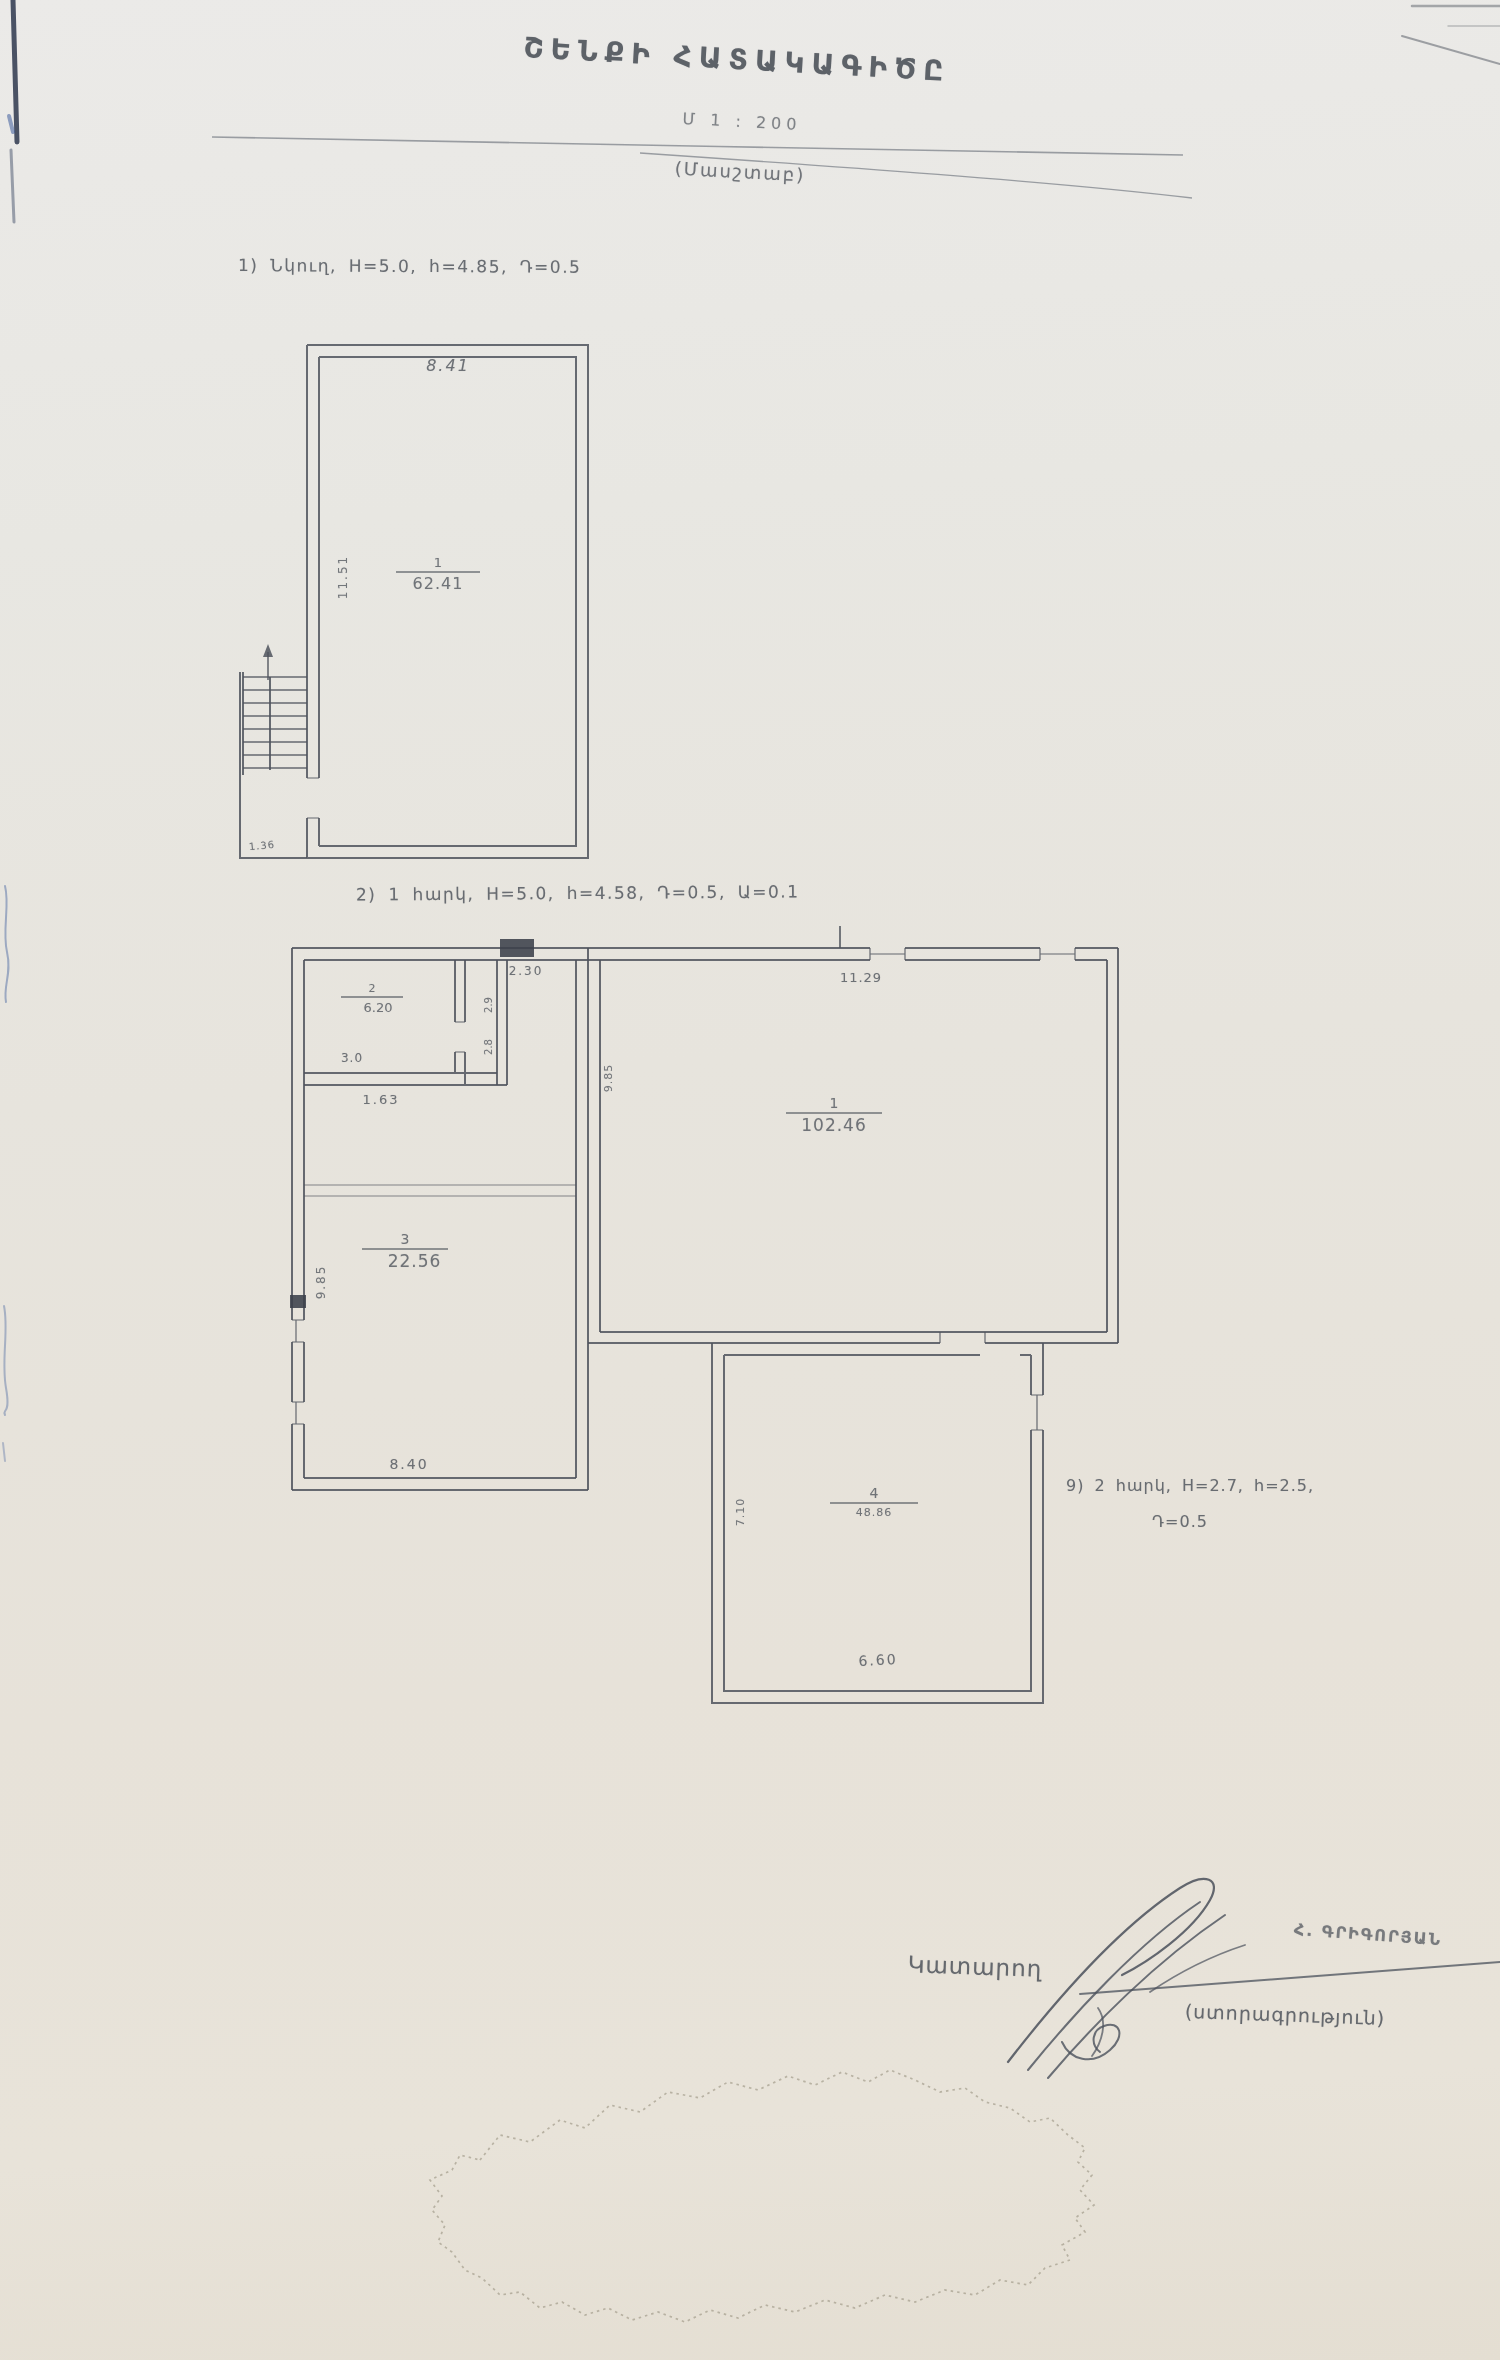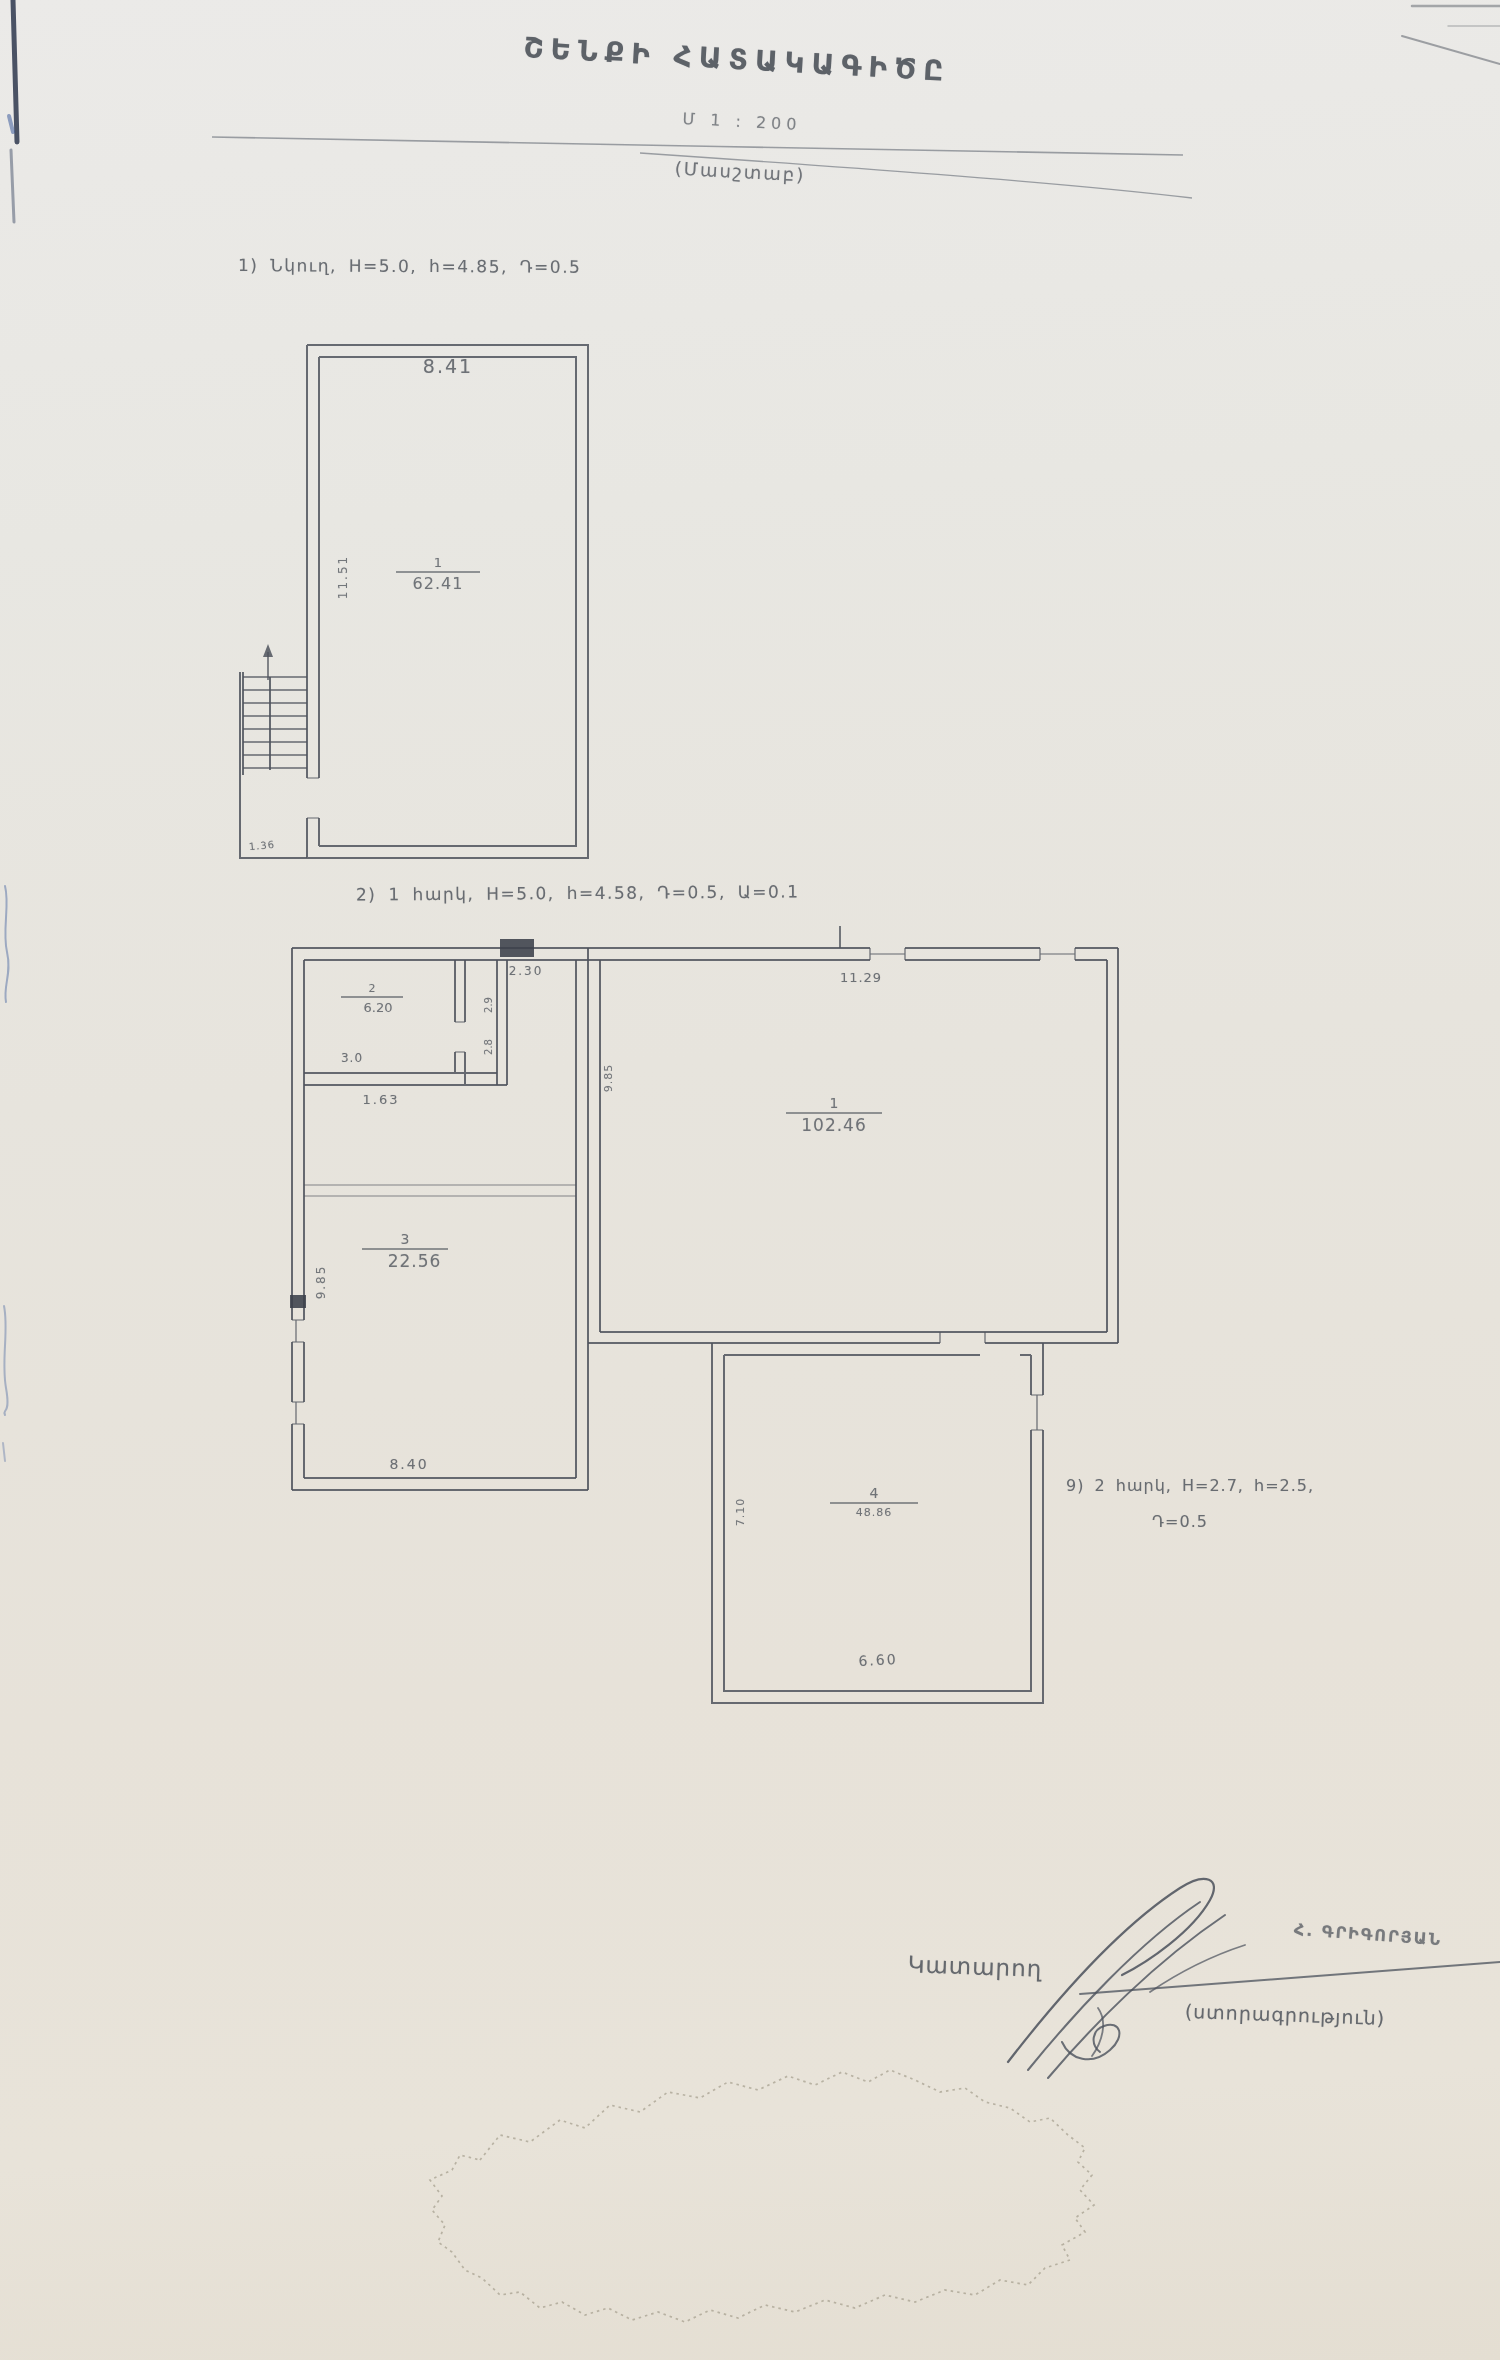--- a/index.html
+++ b/index.html
@@ -104,21 +104,21 @@
 
   <div class="lbl title" style="left:737px;top:60px;transform:translate(-50%,-50%) rotate(3.2deg);">ՇԵՆՔԻ ՀԱՏԱԿԱԳԻԾԸ</div>
   <div class="lbl" style="left:742px;top:122px;font-size:16px;letter-spacing:5px;opacity:.7;transform:translate(-50%,-50%) rotate(3deg);">Մ 1 : 200</div>
   <div class="lbl" style="left:740px;top:172px;font-size:18px;letter-spacing:2px;opacity:.8;transform:translate(-50%,-50%) rotate(3deg);">(Մասշտաբ)</div>
 
   <div class="note" style="left:238px;top:255px;font-size:17px;letter-spacing:1.5px;word-spacing:5px;transform:rotate(.3deg);">1) Նկուղ, H=5.0, h=4.85, Դ=0.5</div>
   <div class="note" style="left:356px;top:882px;font-size:17px;letter-spacing:1.5px;word-spacing:5px;transform:rotate(-.4deg);">2) 1 հարկ, H=5.0, h=4.58, Դ=0.5, Ա=0.1</div>
   <div class="note" style="left:1066px;top:1476px;font-size:16px;letter-spacing:1px;word-spacing:4px;">9) 2 հարկ, H=2.7, h=2.5,</div>
   <div class="note" style="left:1152px;top:1512px;font-size:16px;letter-spacing:1px;">Դ=0.5</div>
 
-  <div class="lbl" style="left:448px;top:366px;font-size:19px;letter-spacing:2px;">8.41</div>
+  <div class="lbl" style="left:448px;top:366px;font-size:16px;letter-spacing:2px;font-style:italic;">8.41</div>
   <div class="vlbl" style="left:343px;top:577px;font-size:12px;letter-spacing:2px;">11.51</div>
   <div class="frac" style="left:396px;top:556px;width:84px;">
     <span class="num" style="font-size:13px;">1</span>
     <span class="bar"></span>
     <span class="area" style="font-size:16px;letter-spacing:1px;">62.41</span>
   </div>
   <div class="lbl" style="left:262px;top:846px;font-size:10px;letter-spacing:1px;transform:translate(-50%,-50%) rotate(-6deg);">1.36</div>
 
   <div class="frac" style="left:341px;top:983px;width:62px;">
     <span class="num" style="font-size:11px;">2</span>

